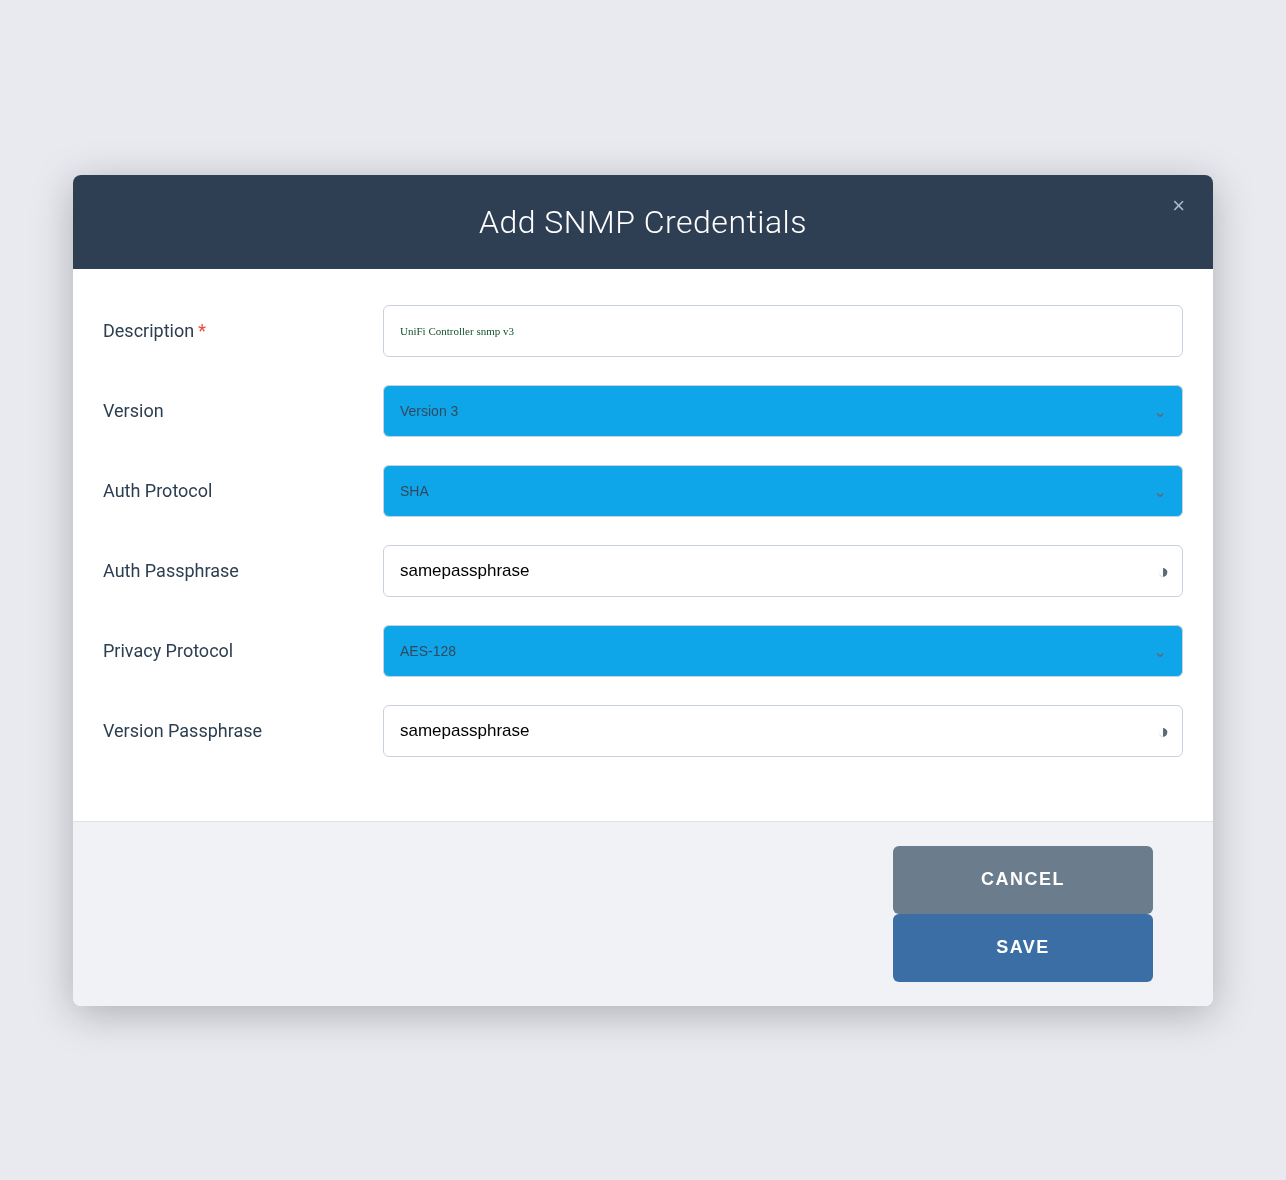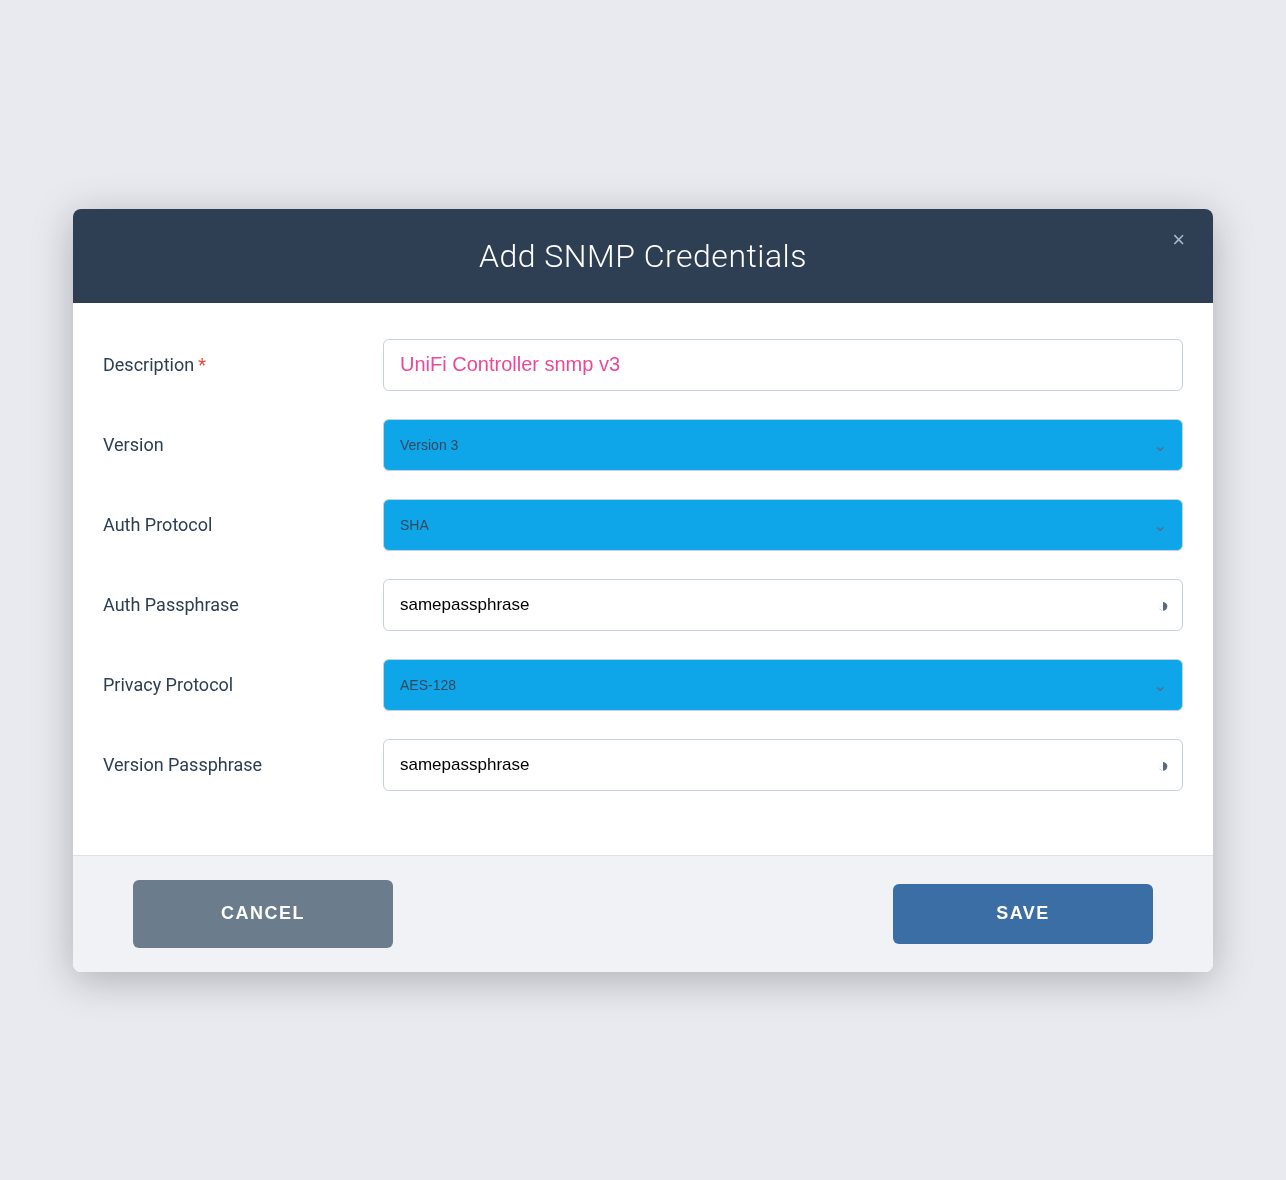--- a/index.html
+++ b/index.html
@@ -77,25 +77,26 @@
       color: #e74c3c;
       margin-left: 4px;
     }
 
     .form-control {
       flex: 1;
       height: 52px;
       border: 1.5px solid #c8d2dc;
       border-radius: 6px;
       padding: 0 16px;
-      font-size: 20px;
-      color: #ec4899;
+      font-size: 11px;
+      color: #14532d;
       outline: none;
       background: #ffffff;
       appearance: none;
+      font-family: Liberation Serif, serif;
       -webkit-appearance: none;
     }
 
     .form-control::placeholder {
       color: #aab4be;
     }
 
     .select-wrapper {
       flex: 1;
       position: relative;
@@ -151,42 +152,43 @@
       cursor: pointer;
       color: #5a6a7a;
       font-size: 20px;
       user-select: none;
     }
 
     .modal-footer {
       background: #f0f2f5;
       padding: 24px 60px;
       display: flex;
-      align-items: center;
+      align-items: flex-end;
       justify-content: space-between;
       border-top: 1px solid #dce2e8;
+      flex-direction: column;
     }
 
     .btn-cancel {
       width: 260px;
       height: 68px;
       background: #6b7c8d;
       color: #ffffff;
       border: none;
       border-radius: 6px;
       font-size: 18px;
       font-weight: 600;
       letter-spacing: 1.5px;
       cursor: pointer;
       text-transform: uppercase;
     }
 
     .btn-save {
       width: 260px;
-      height: 60px;
+      height: 68px;
       background: #3b6ea5;
       color: #ffffff;
       border: none;
       border-radius: 6px;
       font-size: 18px;
       font-weight: 600;
       letter-spacing: 1.5px;
       cursor: pointer;
       text-transform: uppercase;
     }

